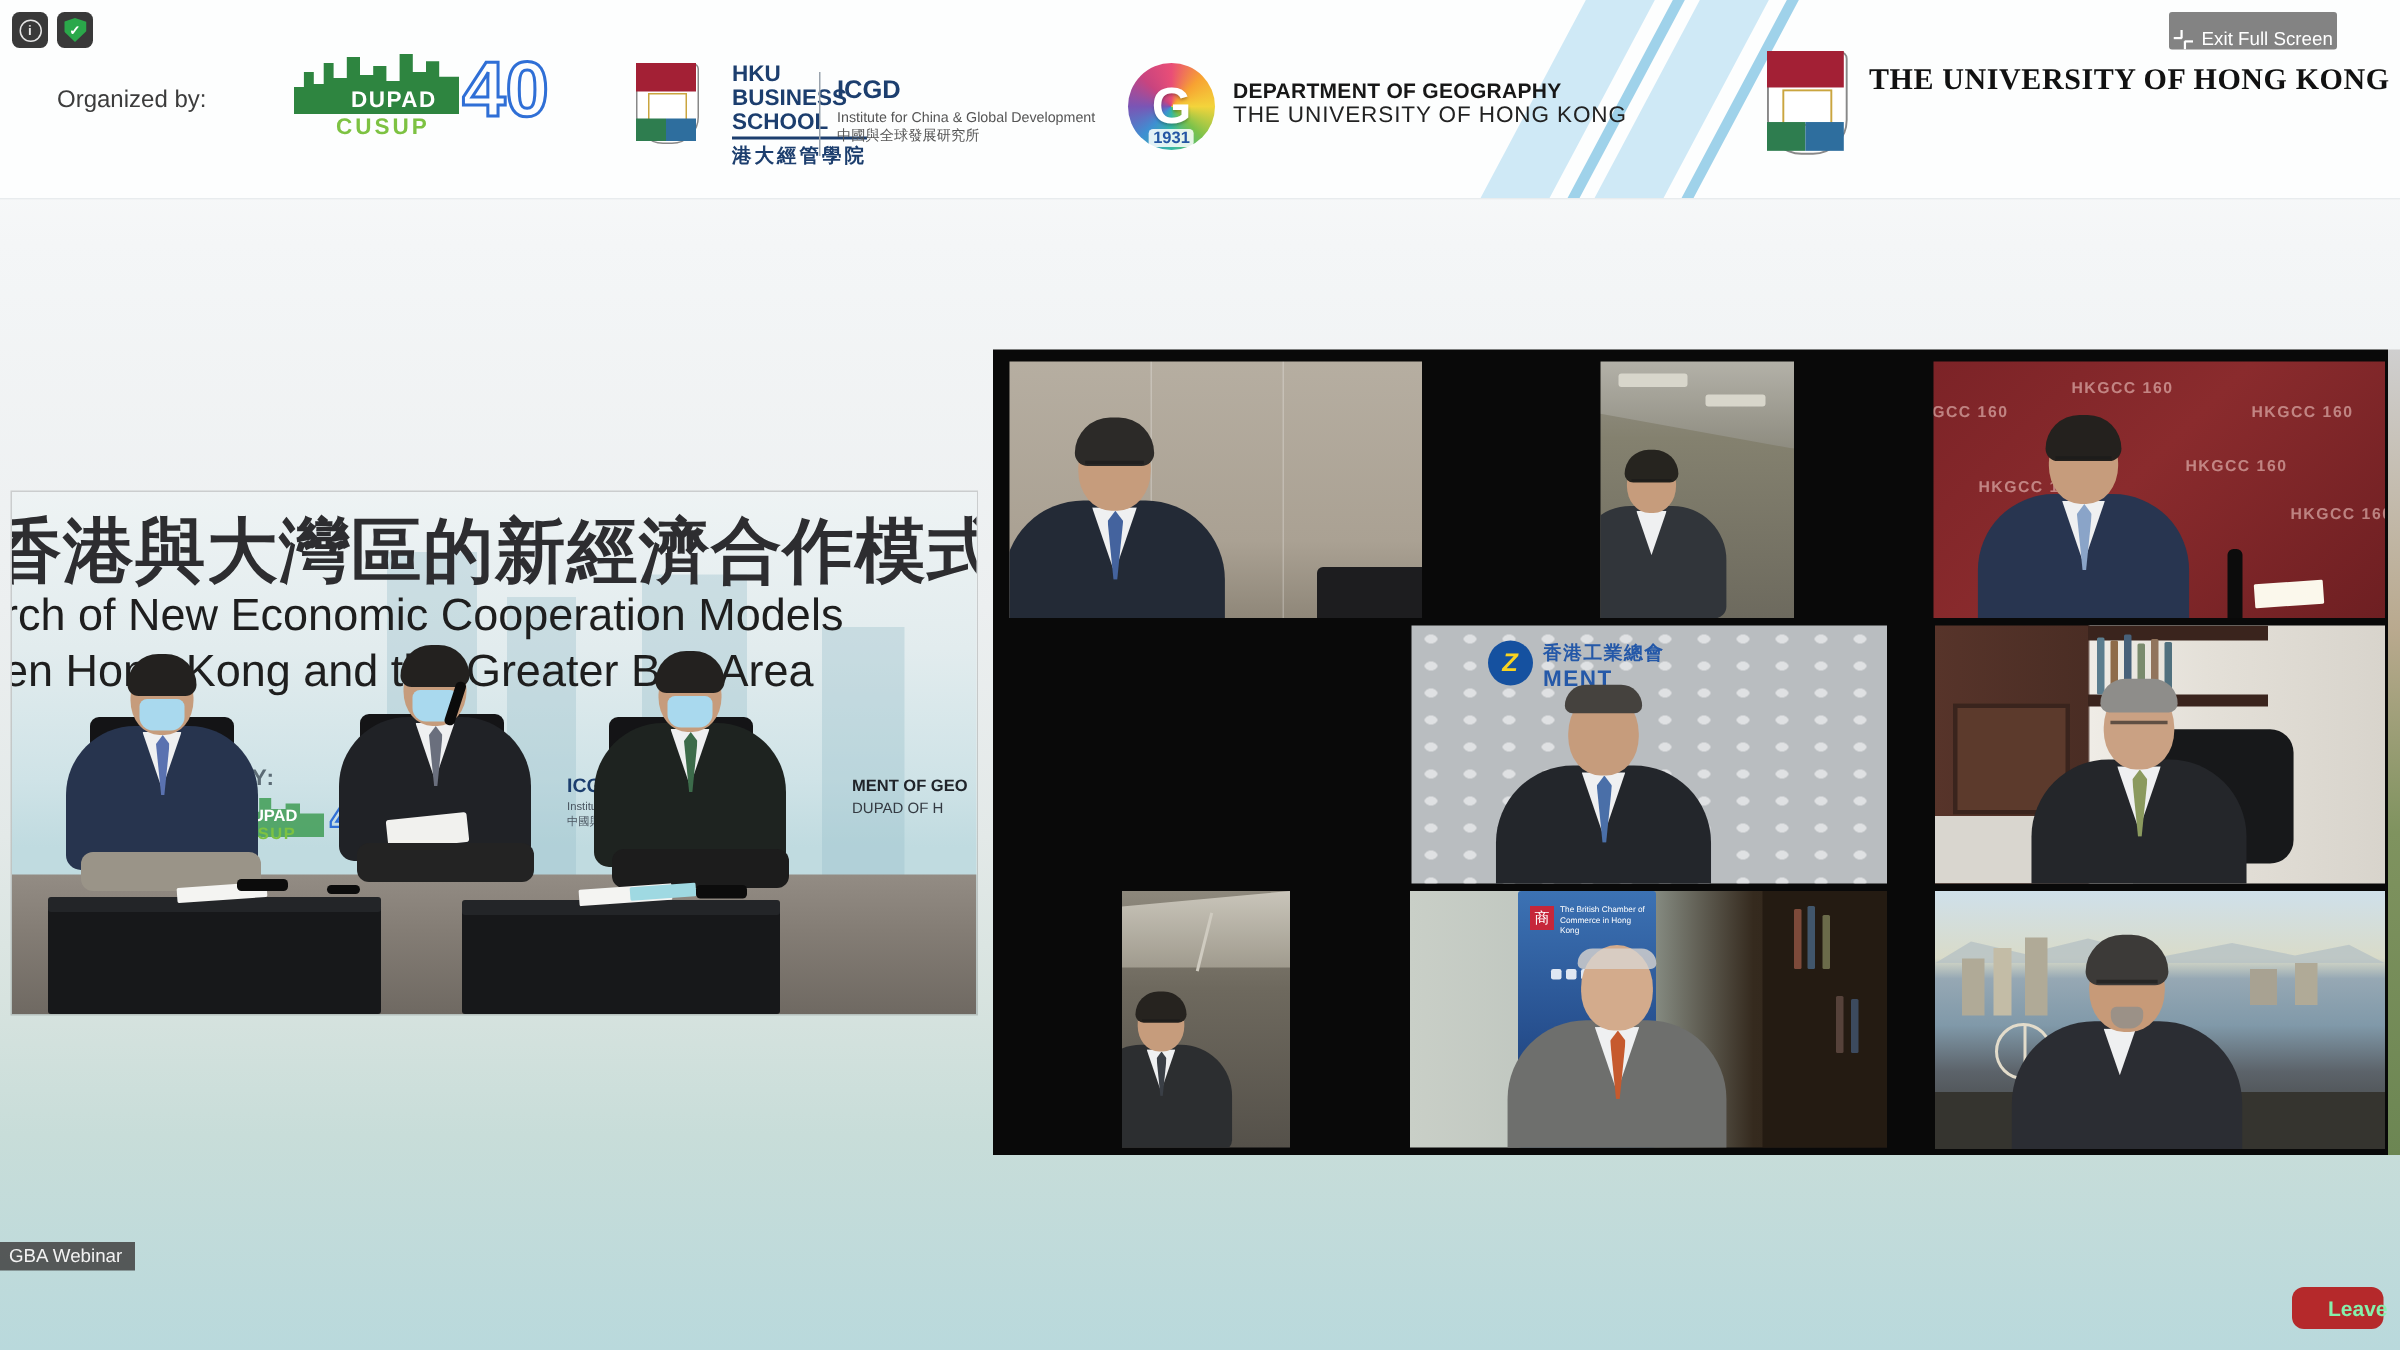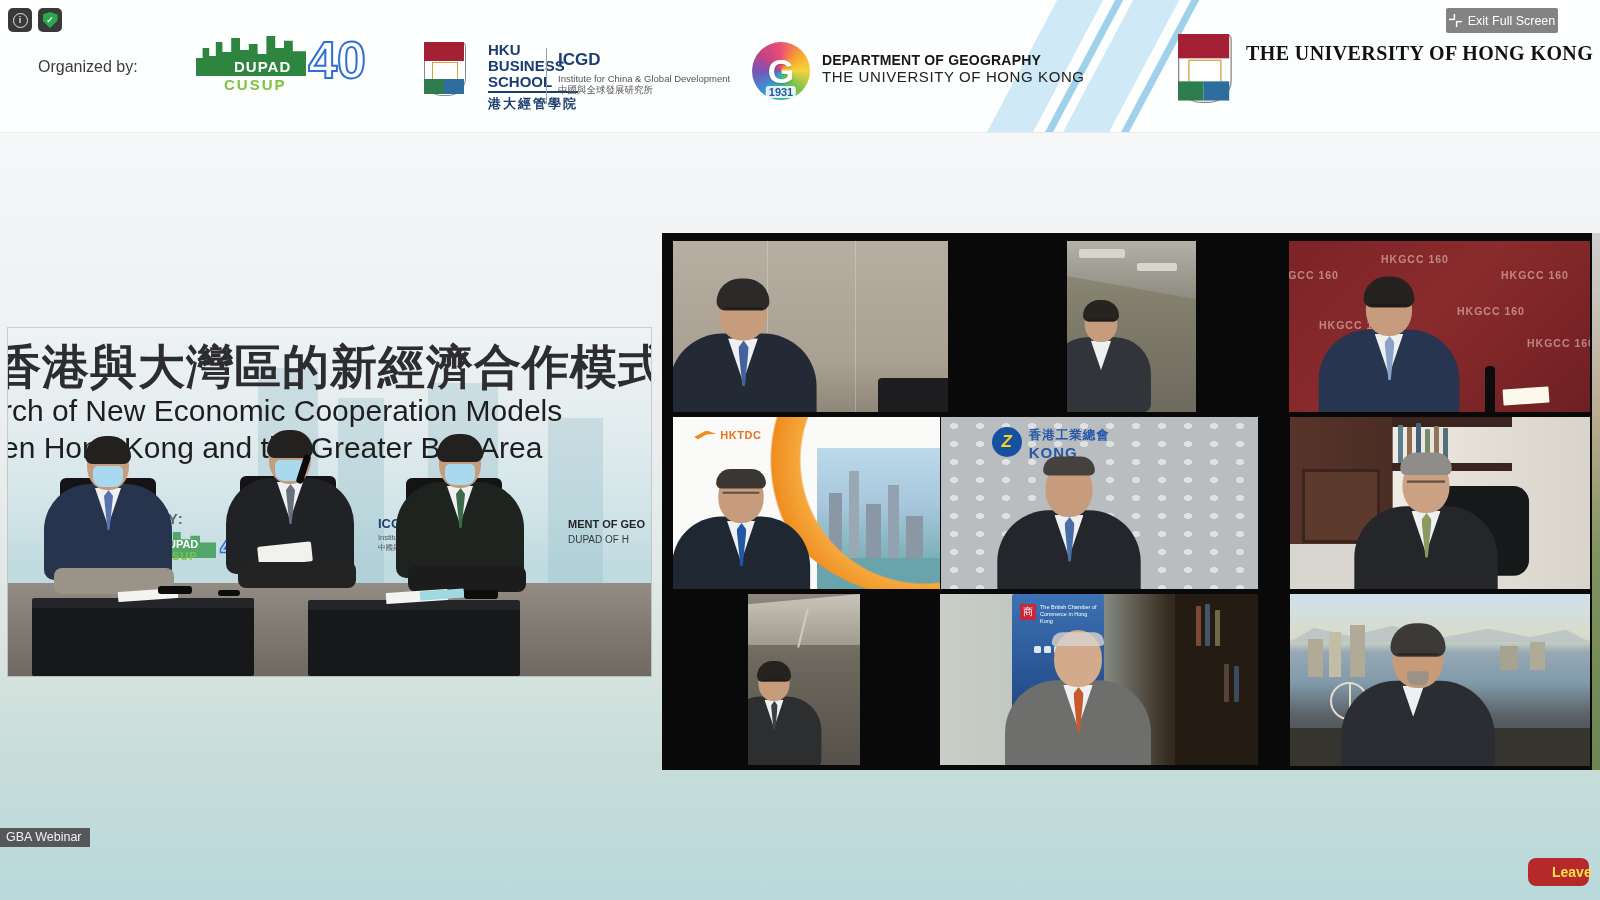--- a/index.html
+++ b/index.html
@@ -40,21 +40,21 @@
     background:conic-gradient(#e94e77,#f7a232,#f3d43b,#7cc24b,#35b8a4,#3f8fd2,#7a55b5,#c8447f,#e94e77);
     display:flex;align-items:center;justify-content:center;}
   .geo-g .gi{color:#fff;font-size:34px;font-weight:bold;text-shadow:0 1px 2px rgba(0,0,0,.25);}
   .geo-g .yr{position:absolute;bottom:2px;left:50%;transform:translateX(-50%);color:#2456a4;background:rgba(255,255,255,.85);font-size:11px;font-weight:bold;padding:0 3px;border-radius:3px;}
   .geo-l1{color:#171717;font-weight:bold;font-size:14px;letter-spacing:.2px;}
   .geo-l2{color:#222;font-size:15px;letter-spacing:.6px;}
   
   .hku-zh{color:#111;font-size:27px;letter-spacing:14px;font-family:"Liberation Serif",serif;}
   .hku-en{color:#111;font-size:20px;font-weight:bold;font-family:"Liberation Serif",serif;letter-spacing:.4px;}
   .exitbtn{position:absolute;left:1446px;top:8px;width:112px;height:25px;background:rgba(120,120,120,.92);border-radius:2px;
-    display:flex;align-items:center;justify-content:center;gap:6px;color:#fff;font-size:12.5px;}
+    display:flex;align-items:flex-end;justify-content:center;gap:6px;color:#fff;font-size:12.5px;}
 
   
   .stage{position:absolute;left:8px;top:328px;width:643px;height:348px;overflow:hidden;background:linear-gradient(180deg,#eef3f4 0%,#e2ecee 30%,#cfe3e7 55%,#c0dbe0 68%);box-shadow:0 0 0 1px rgba(0,0,0,.15);}
   .bldg{position:absolute;background:rgba(150,190,200,.35);}
   .stage-zh{position:absolute;left:-14px;top:8px;width:700px;font-size:47px;font-weight:bold;color:#2d2d30;letter-spacing:1px;white-space:nowrap;}
   .stage-en{position:absolute;left:-6px;color:#1e1e1e;font-size:30px;white-space:nowrap;font-weight:400;}
   .bd-band{position:absolute;left:0;top:160px;width:643px;height:90px;}
   .bd-org{position:absolute;color:#5b6a74;font-weight:bold;font-size:15px;letter-spacing:1px;}
   .bd-dupad-sky{position:absolute;background:#3f9c55;clip-path:polygon(0 100%,0 50%,8% 50%,8% 25%,16% 25%,16% 45%,26% 45%,26% 8%,36% 8%,36% 35%,46% 35%,46% 0,56% 0,56% 28%,68% 28%,68% 14%,80% 14%,80% 40%,100% 40%,100% 100%);opacity:.85;}
   .bd-dupad-t{position:absolute;color:#ffffff;font-weight:bold;font-size:11px;}
@@ -134,21 +134,21 @@
   .caret{width:8px;height:8px;border-left:2px solid #b5b5b5;border-top:2px solid #b5b5b5;transform:rotate(45deg);margin-top:3px;}
   .cbtns{position:absolute;left:50%;top:3px;transform:translateX(-50%);display:flex;gap:34px;}
   .cbtn{display:flex;flex-direction:column;align-items:center;gap:3px;min-width:58px;cursor:pointer;}
   .cbtn .lbl{color:#dedede;font-size:12.5px;}
   .bubble{position:relative;width:24px;height:16px;background:#a9a9a9;border-radius:4px;margin-top:3px;}
   .bubble:after{content:"";position:absolute;left:3px;bottom:-5px;border:4px solid transparent;border-top:5px solid #a9a9a9;border-left:4px solid #a9a9a9;}
   .qa2{position:relative;width:26px;height:18px;margin-top:2px;}
   .qa2 .b1{position:absolute;left:0;bottom:1px;width:19px;height:13px;background:#a9a9a9;border-radius:3.5px;}
   .qa2 .b1:after{content:"";position:absolute;left:2px;bottom:-4px;border:3.5px solid transparent;border-top:4px solid #a9a9a9;border-left:3.5px solid #a9a9a9;}
   .qa2 .b2{position:absolute;right:0;top:0;width:13px;height:10px;background:#8d8d8d;border-radius:3px;}
-  .leave{position:absolute;left:1528px;top:858px;width:61px;height:28px;background:#b5292b;border:none;border-radius:8px;color:#fde047;font-weight:bold;font-size:14px;font-family:"Liberation Sans",sans-serif;cursor:pointer;padding-left:24px;}
+  .leave{position:absolute;left:1528px;top:858px;width:61px;height:28px;background:#b5292b;border:none;border-radius:8px;color:#86efac;font-weight:bold;font-size:14px;font-family:"Liberation Sans",sans-serif;cursor:pointer;padding-left:24px;}
   .sideveg{position:absolute;left:1592px;top:233px;width:8px;height:537px;background:linear-gradient(180deg,#cfcfcf 0%,#b9a98e 35%,#7f935f 60%,#6c8653 100%);}
 </style>
 </head>
 <body>
 
 <div id="app">
 
   <div class="banner">
     <div class="stripe" style="left:1020px;width:46px;"></div>
     <div class="stripe thin" style="left:1078px;width:8px;"></div>
@@ -341,50 +341,27 @@
           <div class="sh2"></div>
           <div class="tie"></div>
           <div class="hd"></div>
           <div class="hr"></div>
           <div class="gl"></div>
       </div>
       <div class="mic" style="left:196px;bottom:0;width:10px;height:46px;border-radius:4px 4px 0 0;"></div>
       <div class="paper" style="left:214px;bottom:8px;width:46px;height:16px;background:#fbf8ec;"></div>
     </div>
 
-    <div class="vt v-hktdc" style="left:11px;top:184px;width:267px;height:172px;">
-      <div class="skyl">
-        <div class="skb" style="left:10%;bottom:22%;width:10%;height:46%;"></div>
-        <div class="skb" style="left:26%;bottom:22%;width:8%;height:62%;background:#9aa8b4;"></div>
-        <div class="skb" style="left:40%;bottom:22%;width:12%;height:38%;"></div>
-        <div class="skb" style="left:58%;bottom:22%;width:9%;height:52%;background:#93a2b0;"></div>
-        <div class="skb" style="left:72%;bottom:22%;width:14%;height:30%;"></div>
-        <div class="skb" style="left:0;bottom:0;width:100%;height:22%;background:#69a3ab;"></div>
-      </div>
-      <div class="arc1"></div>
-      <div class="hktdc-logo">
-        <span class="swoosh"></span>
-        <span>HKTDC</span>
-      </div>
-      <div class="person" style="left:68px;top:52px;transform:scale(1.08);--suit:#1f2732;--tie:#2456a8;--hair:#3a3632;">
-        <div class="bd2"></div>
-          <div class="sh2"></div>
-          <div class="tie"></div>
-          <div class="hd"></div>
-          <div class="hr" style="height:18px;top:0;"></div>
-          <div class="gl"></div>
-      </div>
-    </div>
 
     <div class="vt v-fhki" style="left:279px;top:184px;width:317px;height:172px;">
       <div class="fhki-logo">
         <div class="fhki-cir">Z</div>
         <div>
           <div class="fhki-zh">香港工業總會</div>
-          <div class="fhki-en">KONG</div>
+          <div class="fhki-en">MENT</div>
         </div>
       </div>
       <div class="person" style="left:128px;top:44px;transform:scale(1.12);--suit:#23262b;--tie:#4a6fa8;--hair:#45423e;">
         <div class="bd2"></div>
           <div class="sh2"></div>
           <div class="tie"></div>
           <div class="hd"></div>
           <div class="hr" style="height:17px;"></div>
       </div>
     </div>

